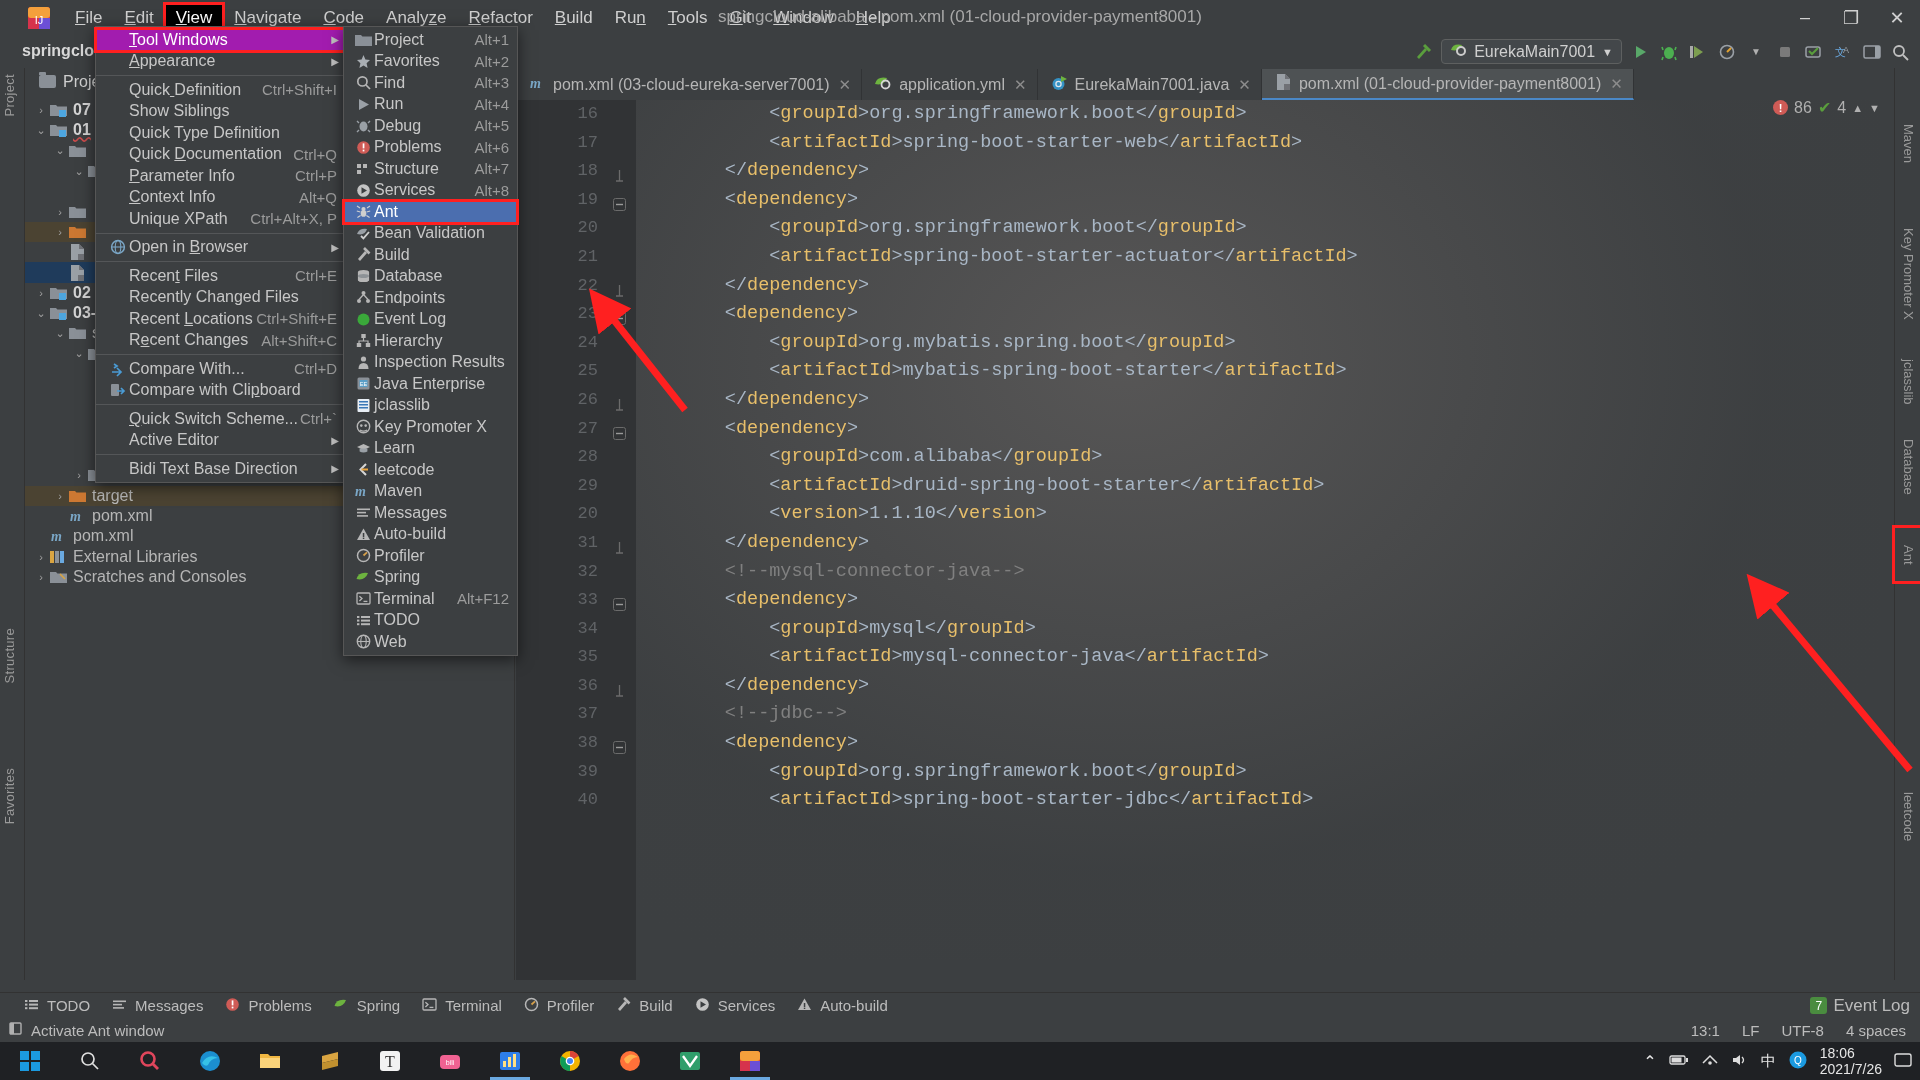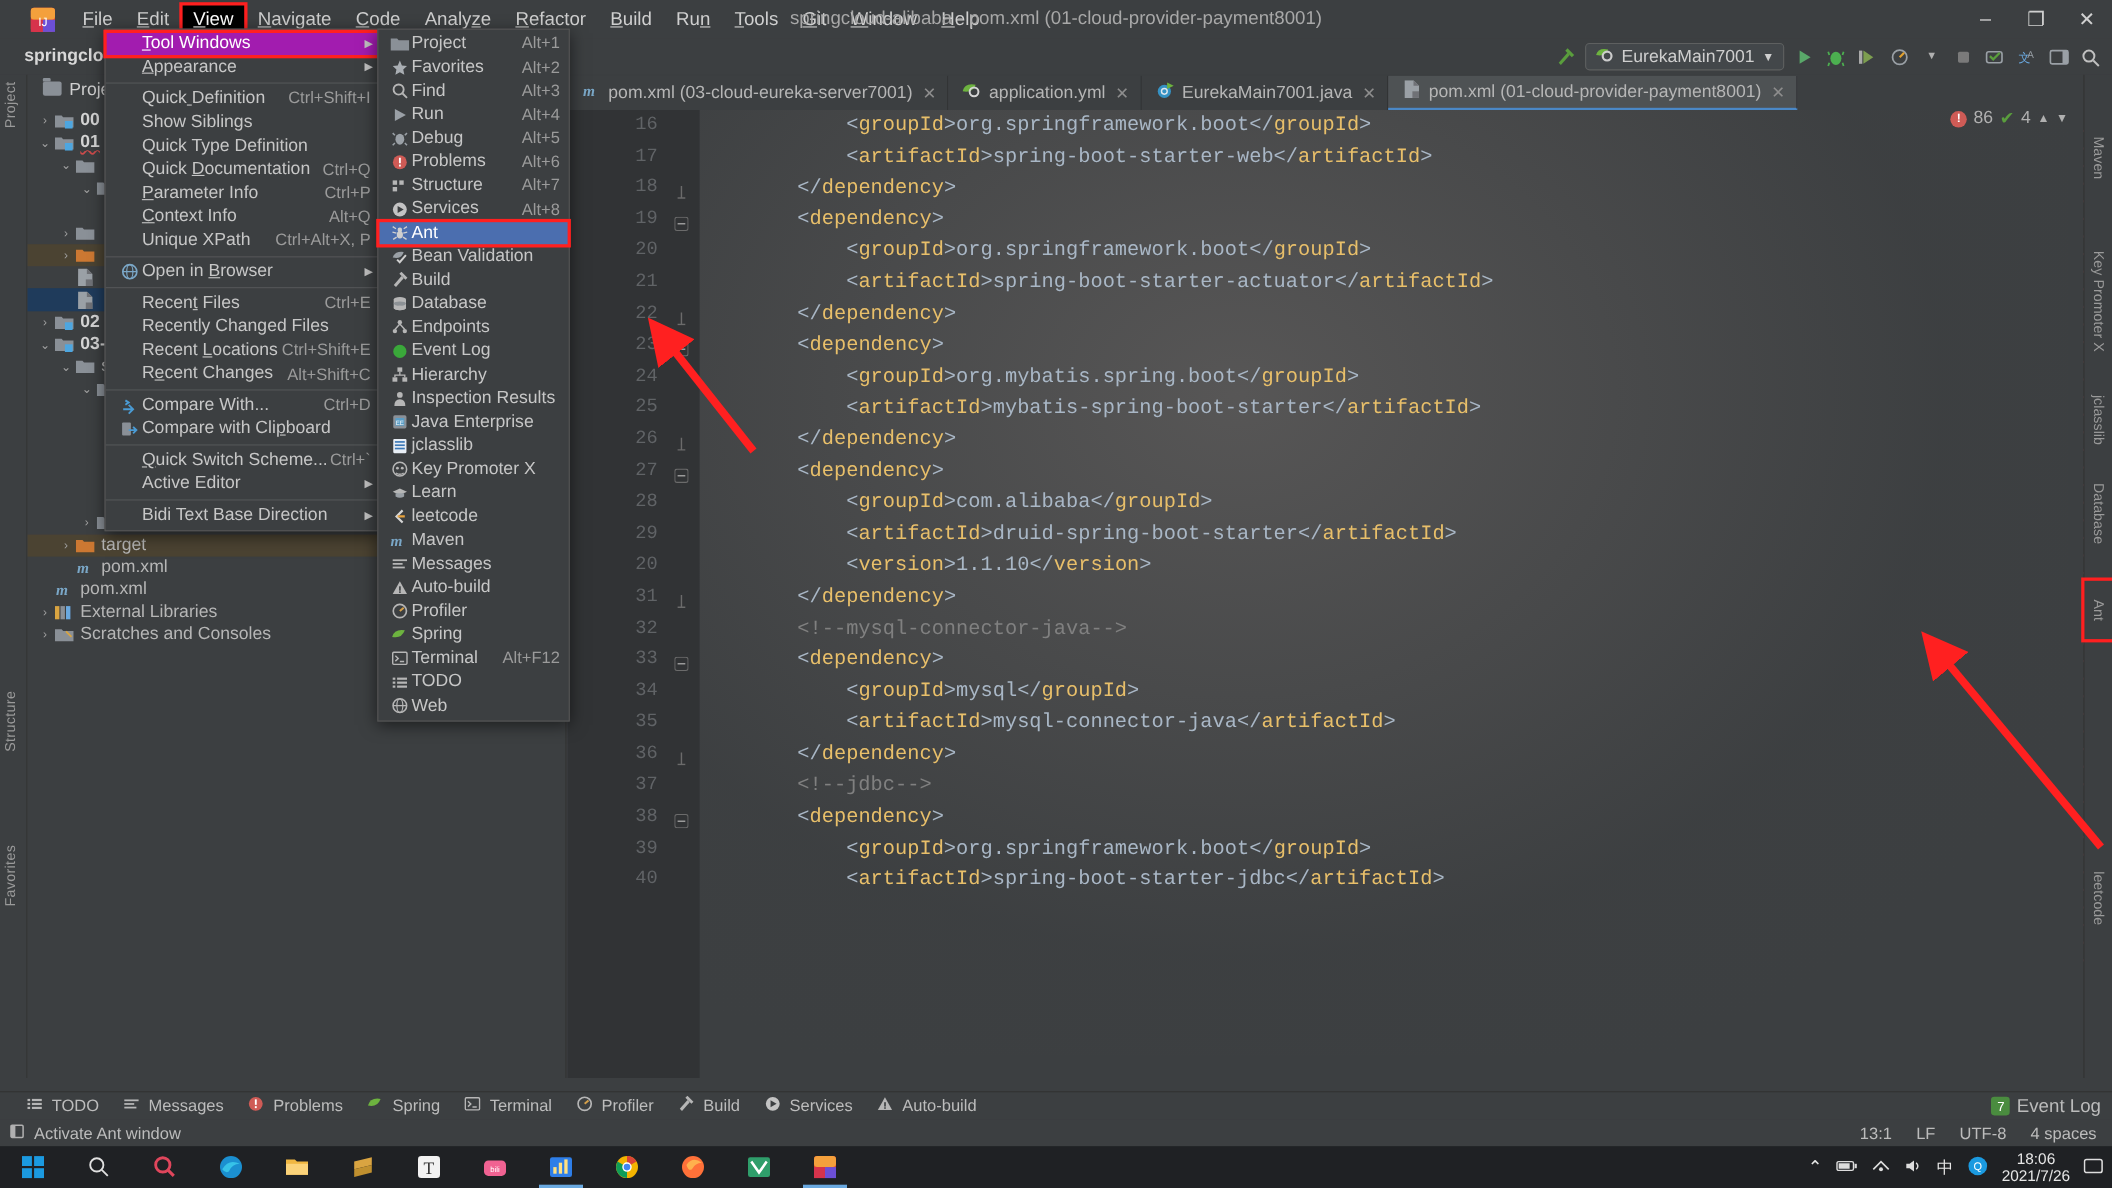--- a/index.html
+++ b/index.html
@@ -189,21 +189,21 @@
   .sb-right{ position:absolute; right:14px; display:flex; align-items:center; gap:22px; font-size:15px;}
 
   
   .taskbar{
     position:absolute; left:0; bottom:0; width:1920px; height:38px; background:#1f2124;
     display:flex; align-items:center;
   }
   .tb-item{ width:60px;height:38px; display:flex;align-items:center;justify-content:center; position:relative;}
   .tb-item.act::after{content:"";position:absolute;bottom:0;left:10px;right:10px;height:3px;background:#6aa9e0;}
   .tray{ position:absolute; right:0; height:38px; display:flex; align-items:center; gap:12px; padding-right:8px; color:#e6e6e6; font-size:14px;}
-  .clock{ text-align:center; line-height:1.15; font-size:14px;}
+  .clock{ line-height:1.15; font-size:14px;}
 </style>
 </head>
 <body>
 
 <div class="app">
 
   <div class="wallpaper"></div>
 
   <div class="menubar">
     <div class="ij-logo">
@@ -326,21 +326,21 @@
     </div>
     <div class="tree" id="tree-root">
         <div class="tree-row" style="padding-left: 8px;">
           <span class="arrow">›</span>
           <span class="t-ico"><span style="display: inline-flex; align-items: center; justify-content: center; width: 19px; height: 16px;">
               <svg width="17" height="14" viewBox="0 0 17 14">
                 <path d="M0 2 h6 l1.4 1.6 H17 V13 H0Z" fill="#8a9097"></path>
                 <rect x="9" y="7" width="7" height="7" fill="#4da6e0"></rect>
               </svg>
             </span></span>
-          <span class="t-label bold">00</span>
+          <span class="t-label bold">07</span>
         </div>
         <div class="tree-row" style="padding-left: 8px;">
           <span class="arrow">⌄</span>
           <span class="t-ico"><span style="display: inline-flex; align-items: center; justify-content: center; width: 19px; height: 16px;">
               <svg width="17" height="14" viewBox="0 0 17 14">
                 <path d="M0 2 h6 l1.4 1.6 H17 V13 H0Z" fill="#8a9097"></path>
                 <rect x="9" y="7" width="7" height="7" fill="#4da6e0"></rect>
               </svg>
             </span></span>
           <span class="t-label bold squiggle">01</span>

